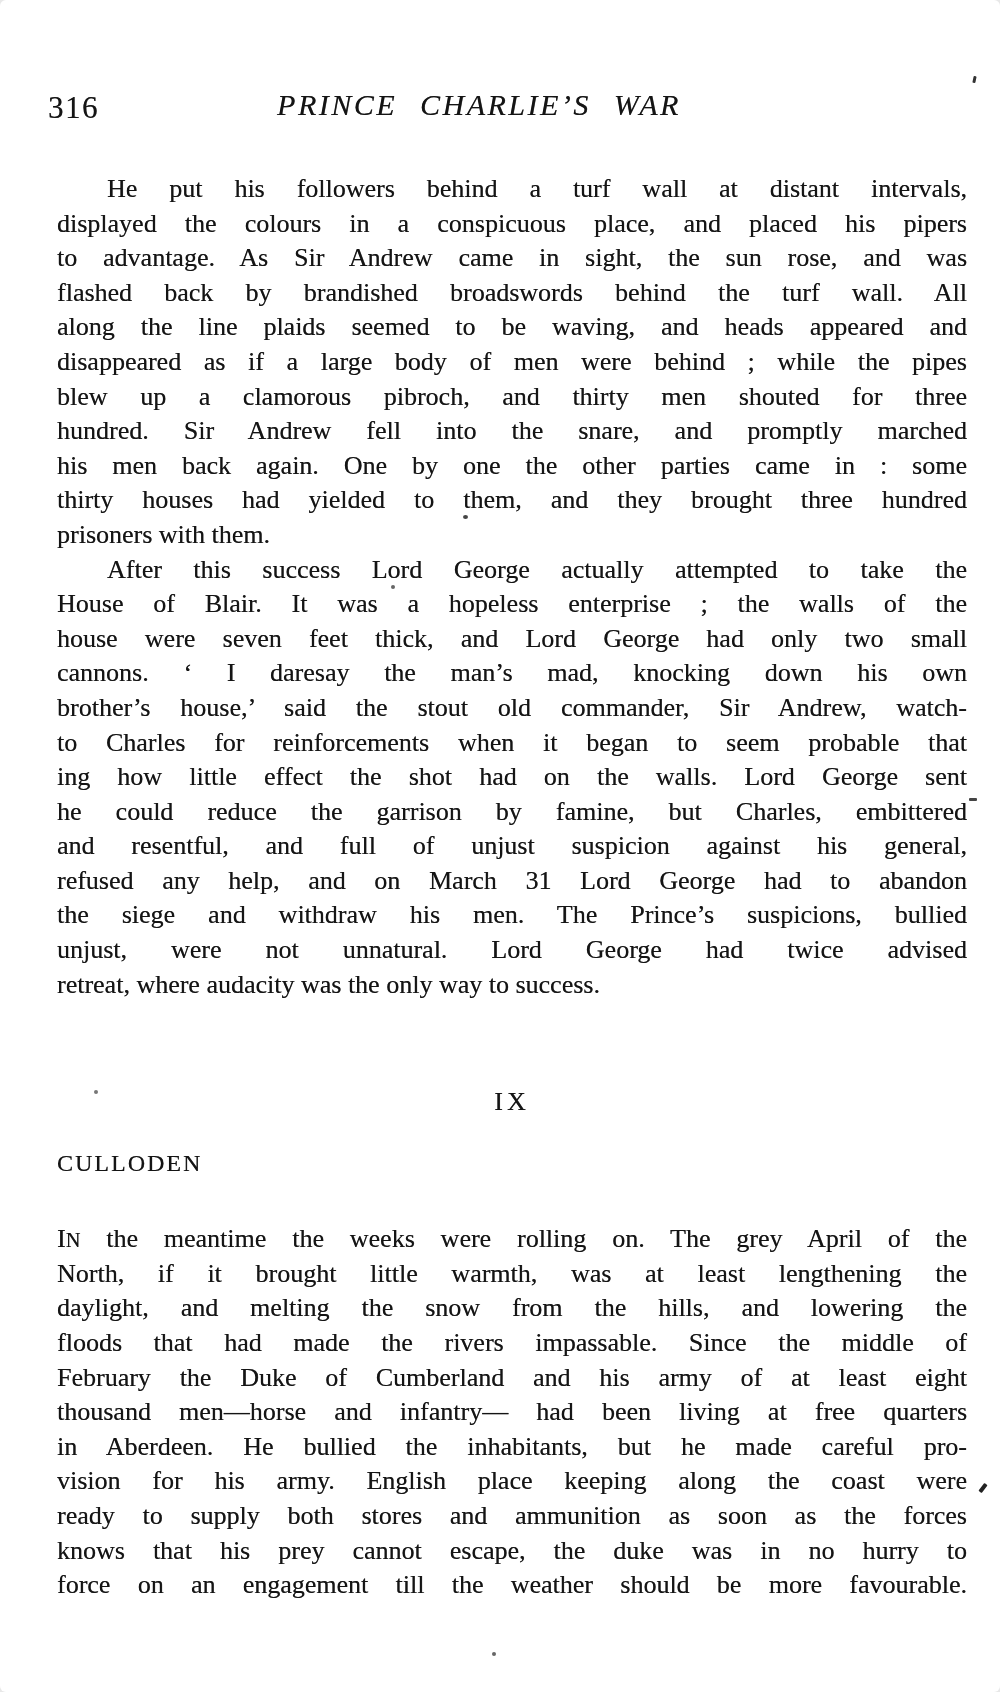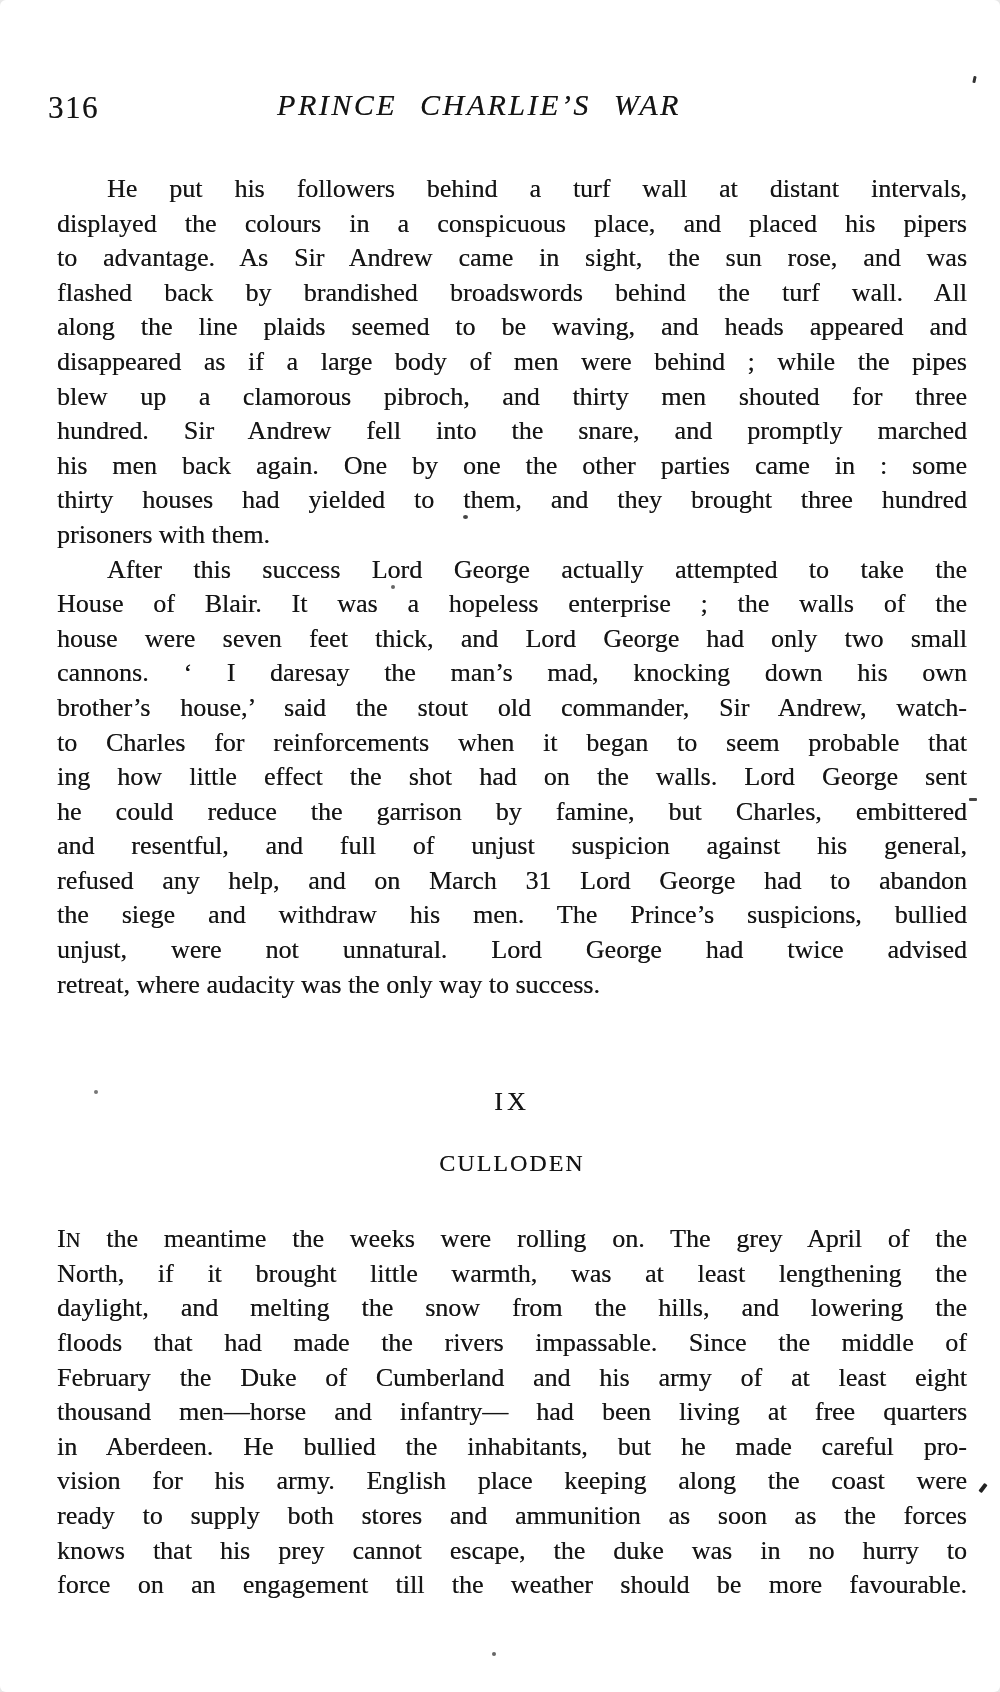--- a/index.html
+++ b/index.html
@@ -69,21 +69,21 @@
     height: 36px;
     line-height: 36px;
     text-align: center;
     font-size: 26px;
     letter-spacing: 4px;
   }
   .sec-title {
     margin-top: 30px;
     height: 26px;
     line-height: 26px;
-    text-align: center;
+    text-align: left;
     font-size: 24px;
     letter-spacing: 2px;
   }
   .opening { margin-top: 46px; }
   .smallcap { font-size: 0.78em; }
 
   
   .speck {
     position: absolute;
     background: #2a2a2a;

